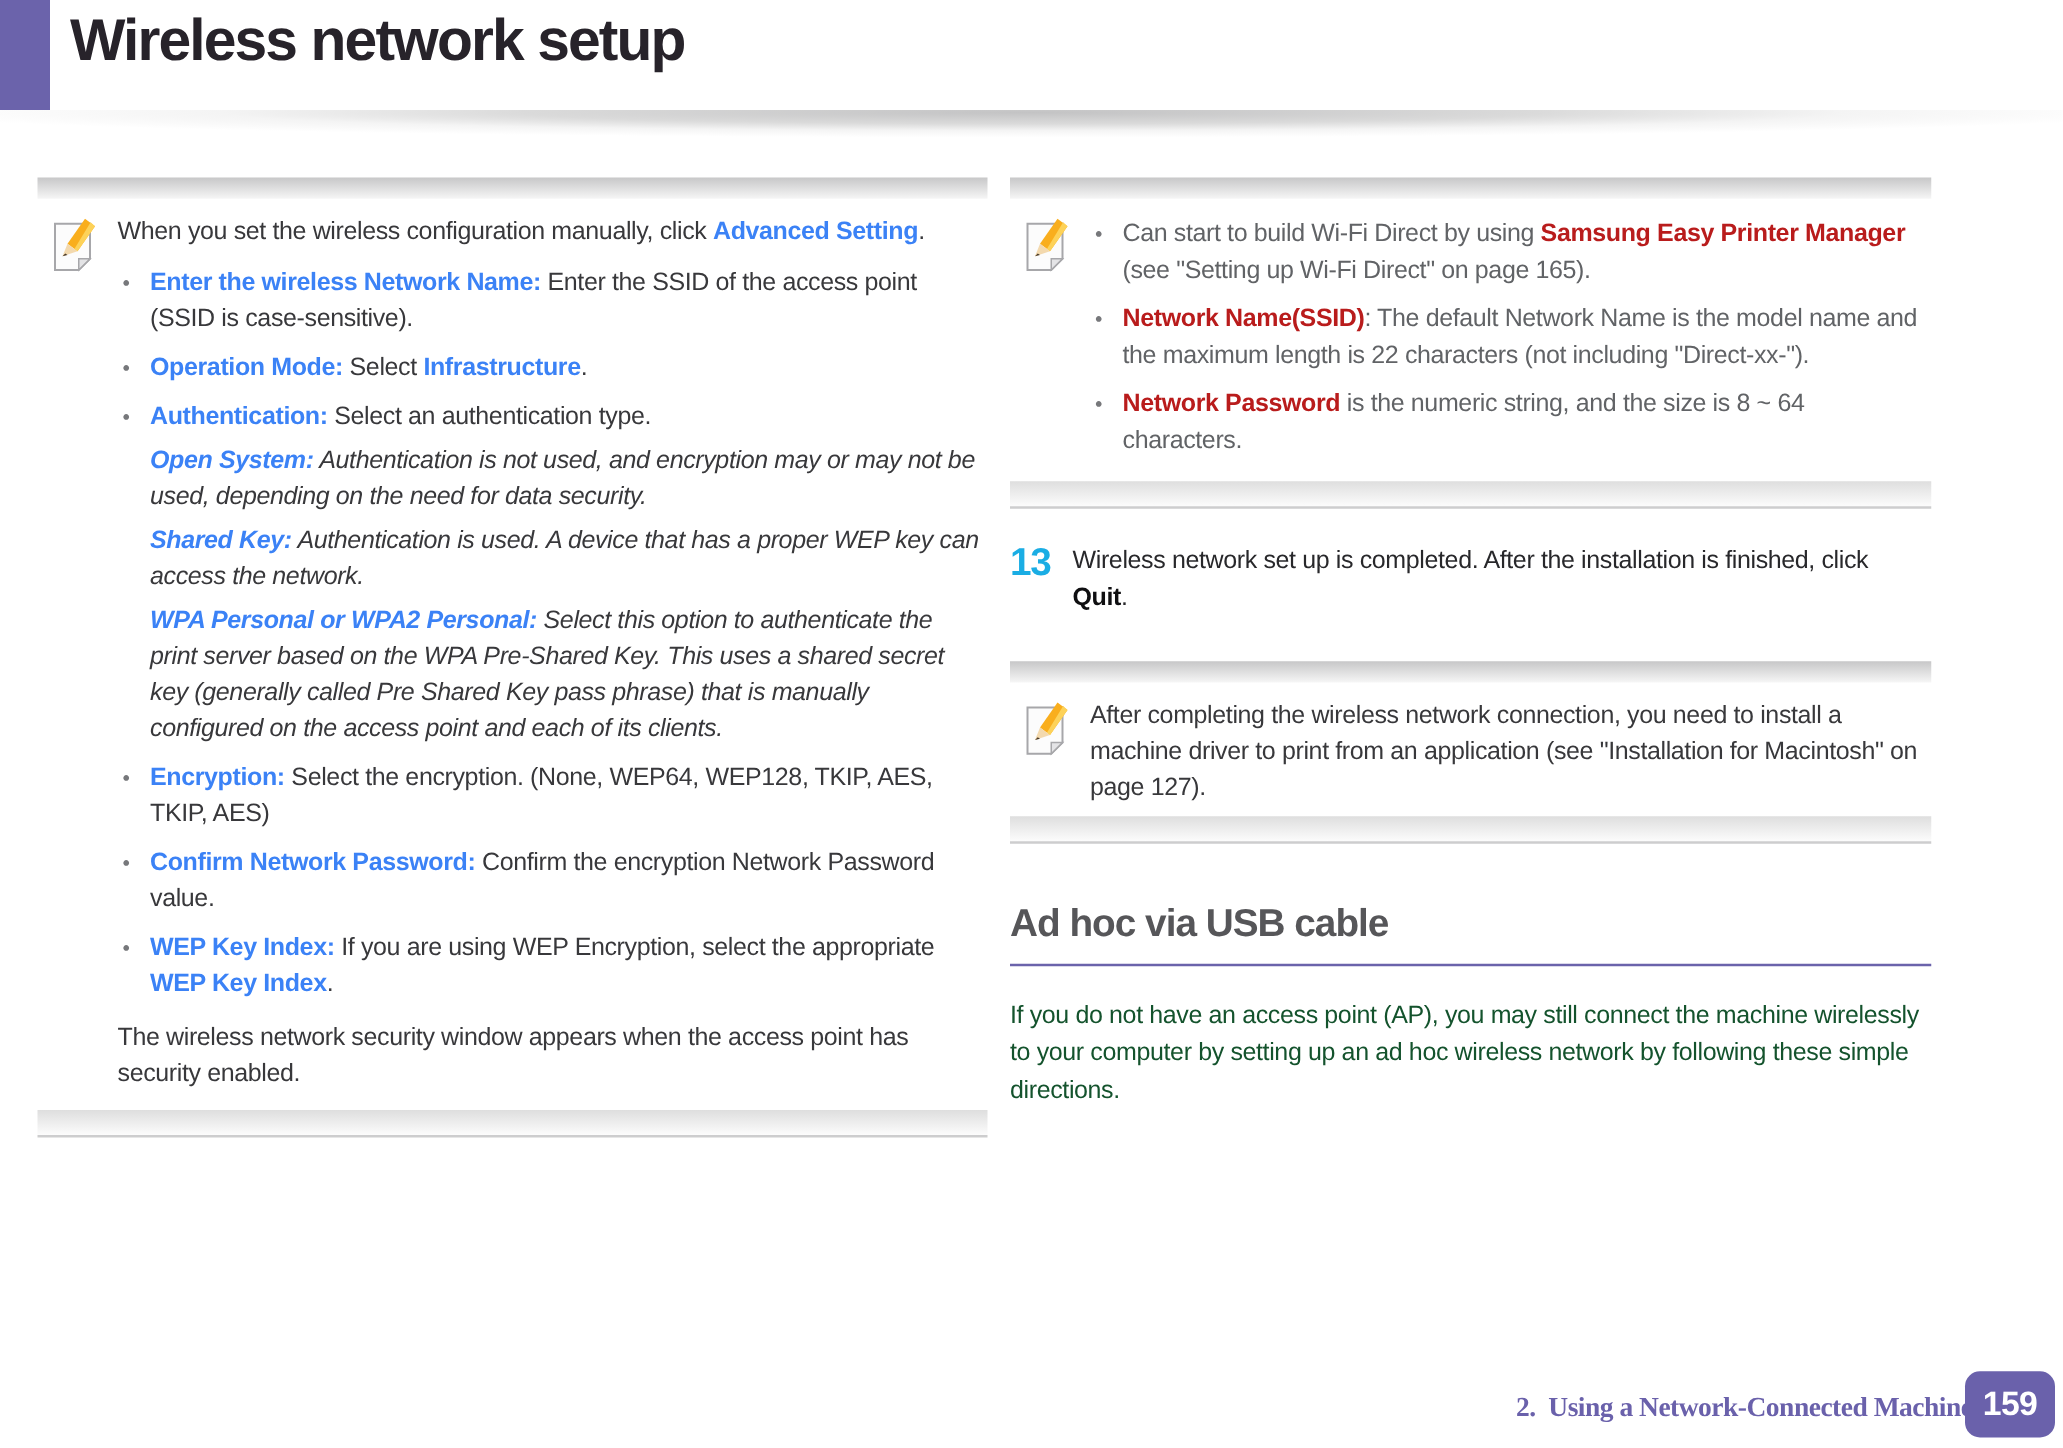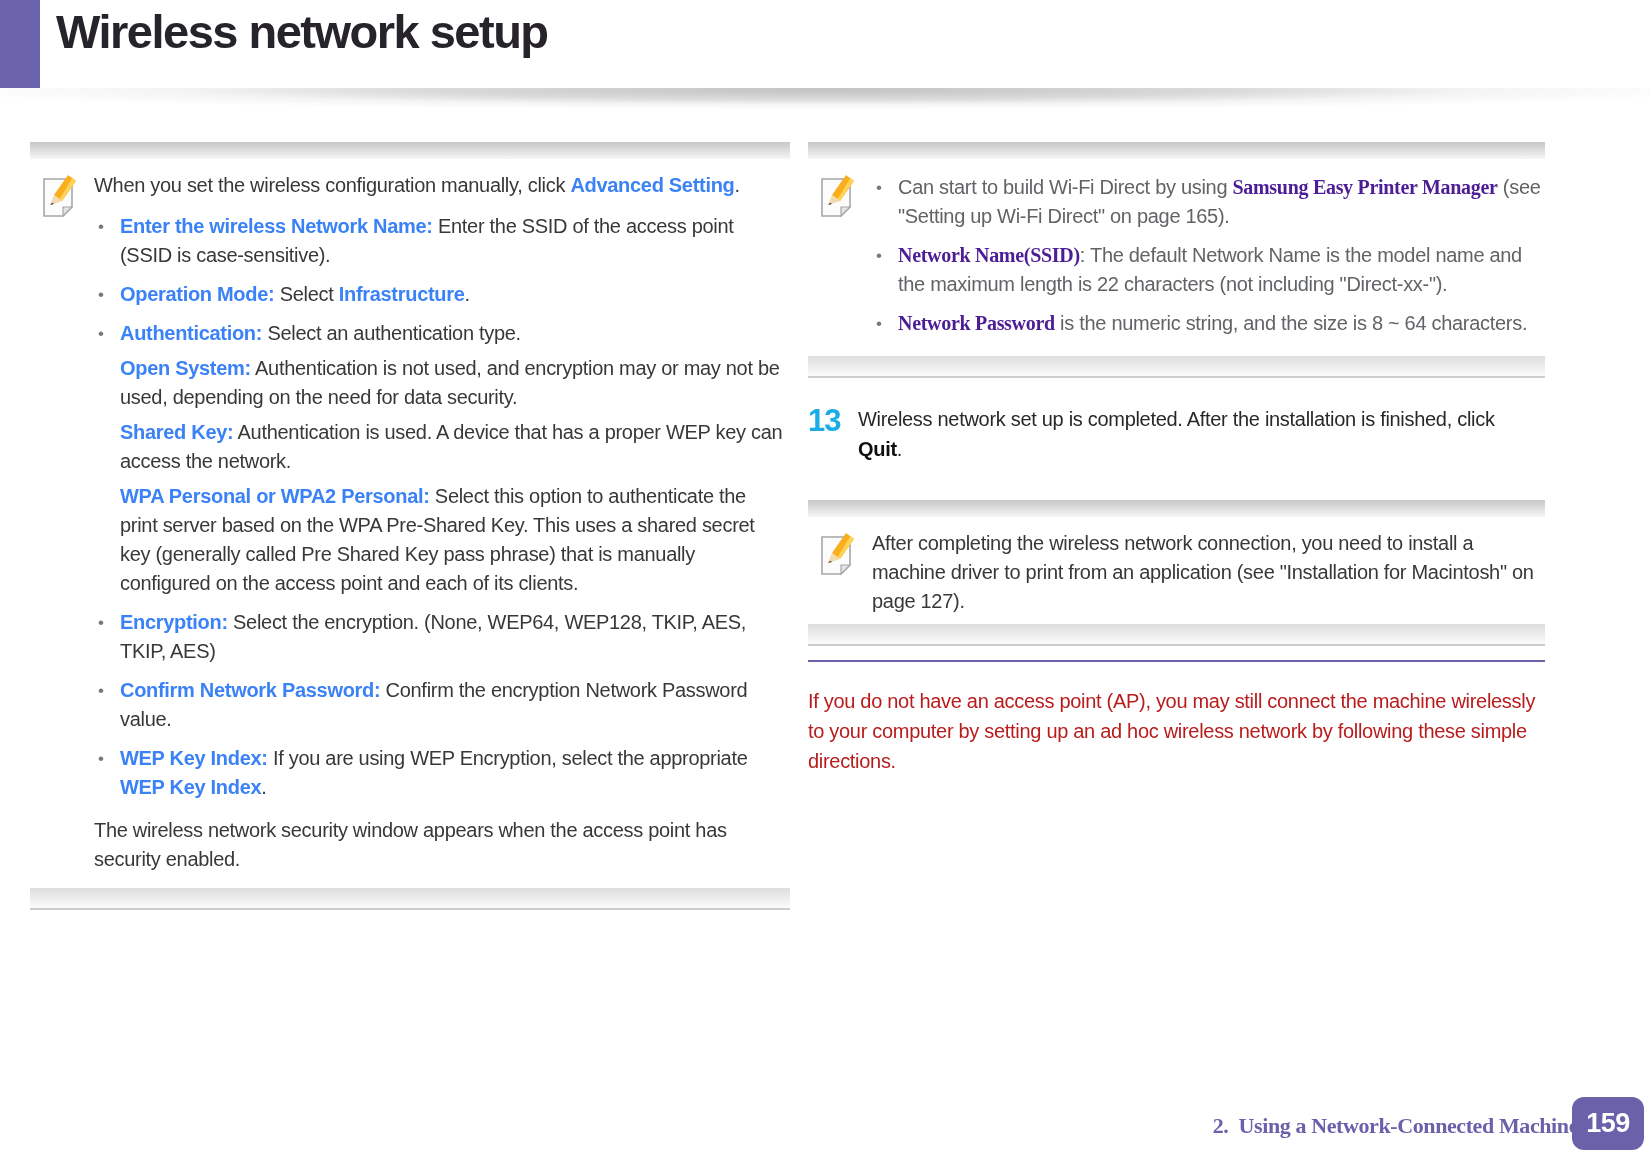--- a/index.html
+++ b/index.html
@@ -31,48 +31,48 @@
   .note-topbar { height:17px; background:linear-gradient(#c7c7c8, #f6f6f6); }
   .note-botbar { height:22px; background:linear-gradient(#dedede, #fcfcfc); border-bottom:2px solid #cdcdce; }
   .note-body { position:relative; padding:12px 4px 8px 64px; }
   .note-icon { position:absolute; left:10px; top:14px; width:44px; height:50px; }
 
   .note-body p { margin:0; font-size:20px; line-height:29px; }
   .col-left  .note-body { color:#38383b; }
   .col-right .note-body { color:#616366; }
   .b { font-weight:bold; }
   .col-left  .note-body .b { color:#3b82f6; }
-  .col-right .note-body .b { color:#4c1d95;font-family:Liberation Serif, serif; }
+  .col-right .note-body .b { color:#b91c1c; }
 
   ul.note-list { list-style:none; margin:12px 0 0 0; padding:0; }
   ul.note-list li { position:relative; padding-left:26px; margin-bottom:10px; }
   ul.note-list li::before {
     content:"\2022"; position:absolute; left:4px; top:0;
     color:#77787b; font-size:17px; line-height:29px;
   }
-  ul.note-list li p + p { margin-top:6px; }
+  ul.note-list li p + p { margin-top:6px;font-style:italic; }
   .note-closing { margin-top:14px !important; padding-bottom:6px; }
 
   
   .steps { margin-top:26px; }
   .step { display:flex; margin-bottom:28px; }
   .step-num {
     width:50px; flex:none; padding-top:1px;
     font-size:31px; font-weight:bold; color:#1aade4; line-height:31px; letter-spacing:-1px;
   }
   .step-text { flex:1; max-width:645px; font-size:20px; line-height:30px; color:#28282b; }
   .step-text .b { color:#0f0f11; }
 
   
   .section-heading {
     margin:46px 0 0 0;
     font-size:31px; font-weight:bold; color:#565659; letter-spacing:-0.8px;
   }
   .section-rule { margin:14px 0 0 0; border:none; border-top:2px solid #6b63ab; }
-  .section-body { margin:24px 0 0 0; font-size:20px; line-height:30px; color:#b91c1c; }
+  .section-body { margin:24px 0 0 0; font-size:20px; line-height:30px; color:#14532d; }
 
   .note2 { margin-top:36px; }
 
   
   .footer-chapter {
     position:absolute; right:72px; top:1113px;
     font-size:22px; font-weight:bold; color:#6a61ab; letter-spacing:-0.4px;font-family:Liberation Serif, serif;
   }
   .page-num-box {
     position:absolute; right:6px; top:1097px; width:72px; height:53px;
@@ -174,20 +174,21 @@
         <polygon points="28,2 36,8 22,28 14,22" fill="#f9ae1d"></polygon>
         <polygon points="32.5,4.8 36,8 22,28 19.5,26.2" fill="#fdd259"></polygon>
         <polygon points="14,22 22,28 10,32" fill="#f3d9ae"></polygon>
         <polygon points="12.2,29.8 10,32 14,30.9" fill="#4a3a28"></polygon>
       </svg>
       <p style="color:#38383b;"><span>After completing the wireless network connection, you need to install a machine driver to print from an application (see "Installation for Macintosh" on page 127).</span></p>
     </div>
     <div class="note-botbar"></div>
   </div>
 
+  <h2 class="section-heading">Ad hoc via USB cable</h2>
   <hr class="section-rule">
   <p class="section-body">If you do not have an access point (AP), you may still connect the machine wirelessly to your computer by setting up an ad hoc wireless network by following these simple directions.</p>
 </div>
 
 <div class="footer-chapter">2.&nbsp;&nbsp;Using a Network-Connected Machine</div>
 <div class="page-num-box">
   <span>159</span>
 </div>
 
 </body></html>

